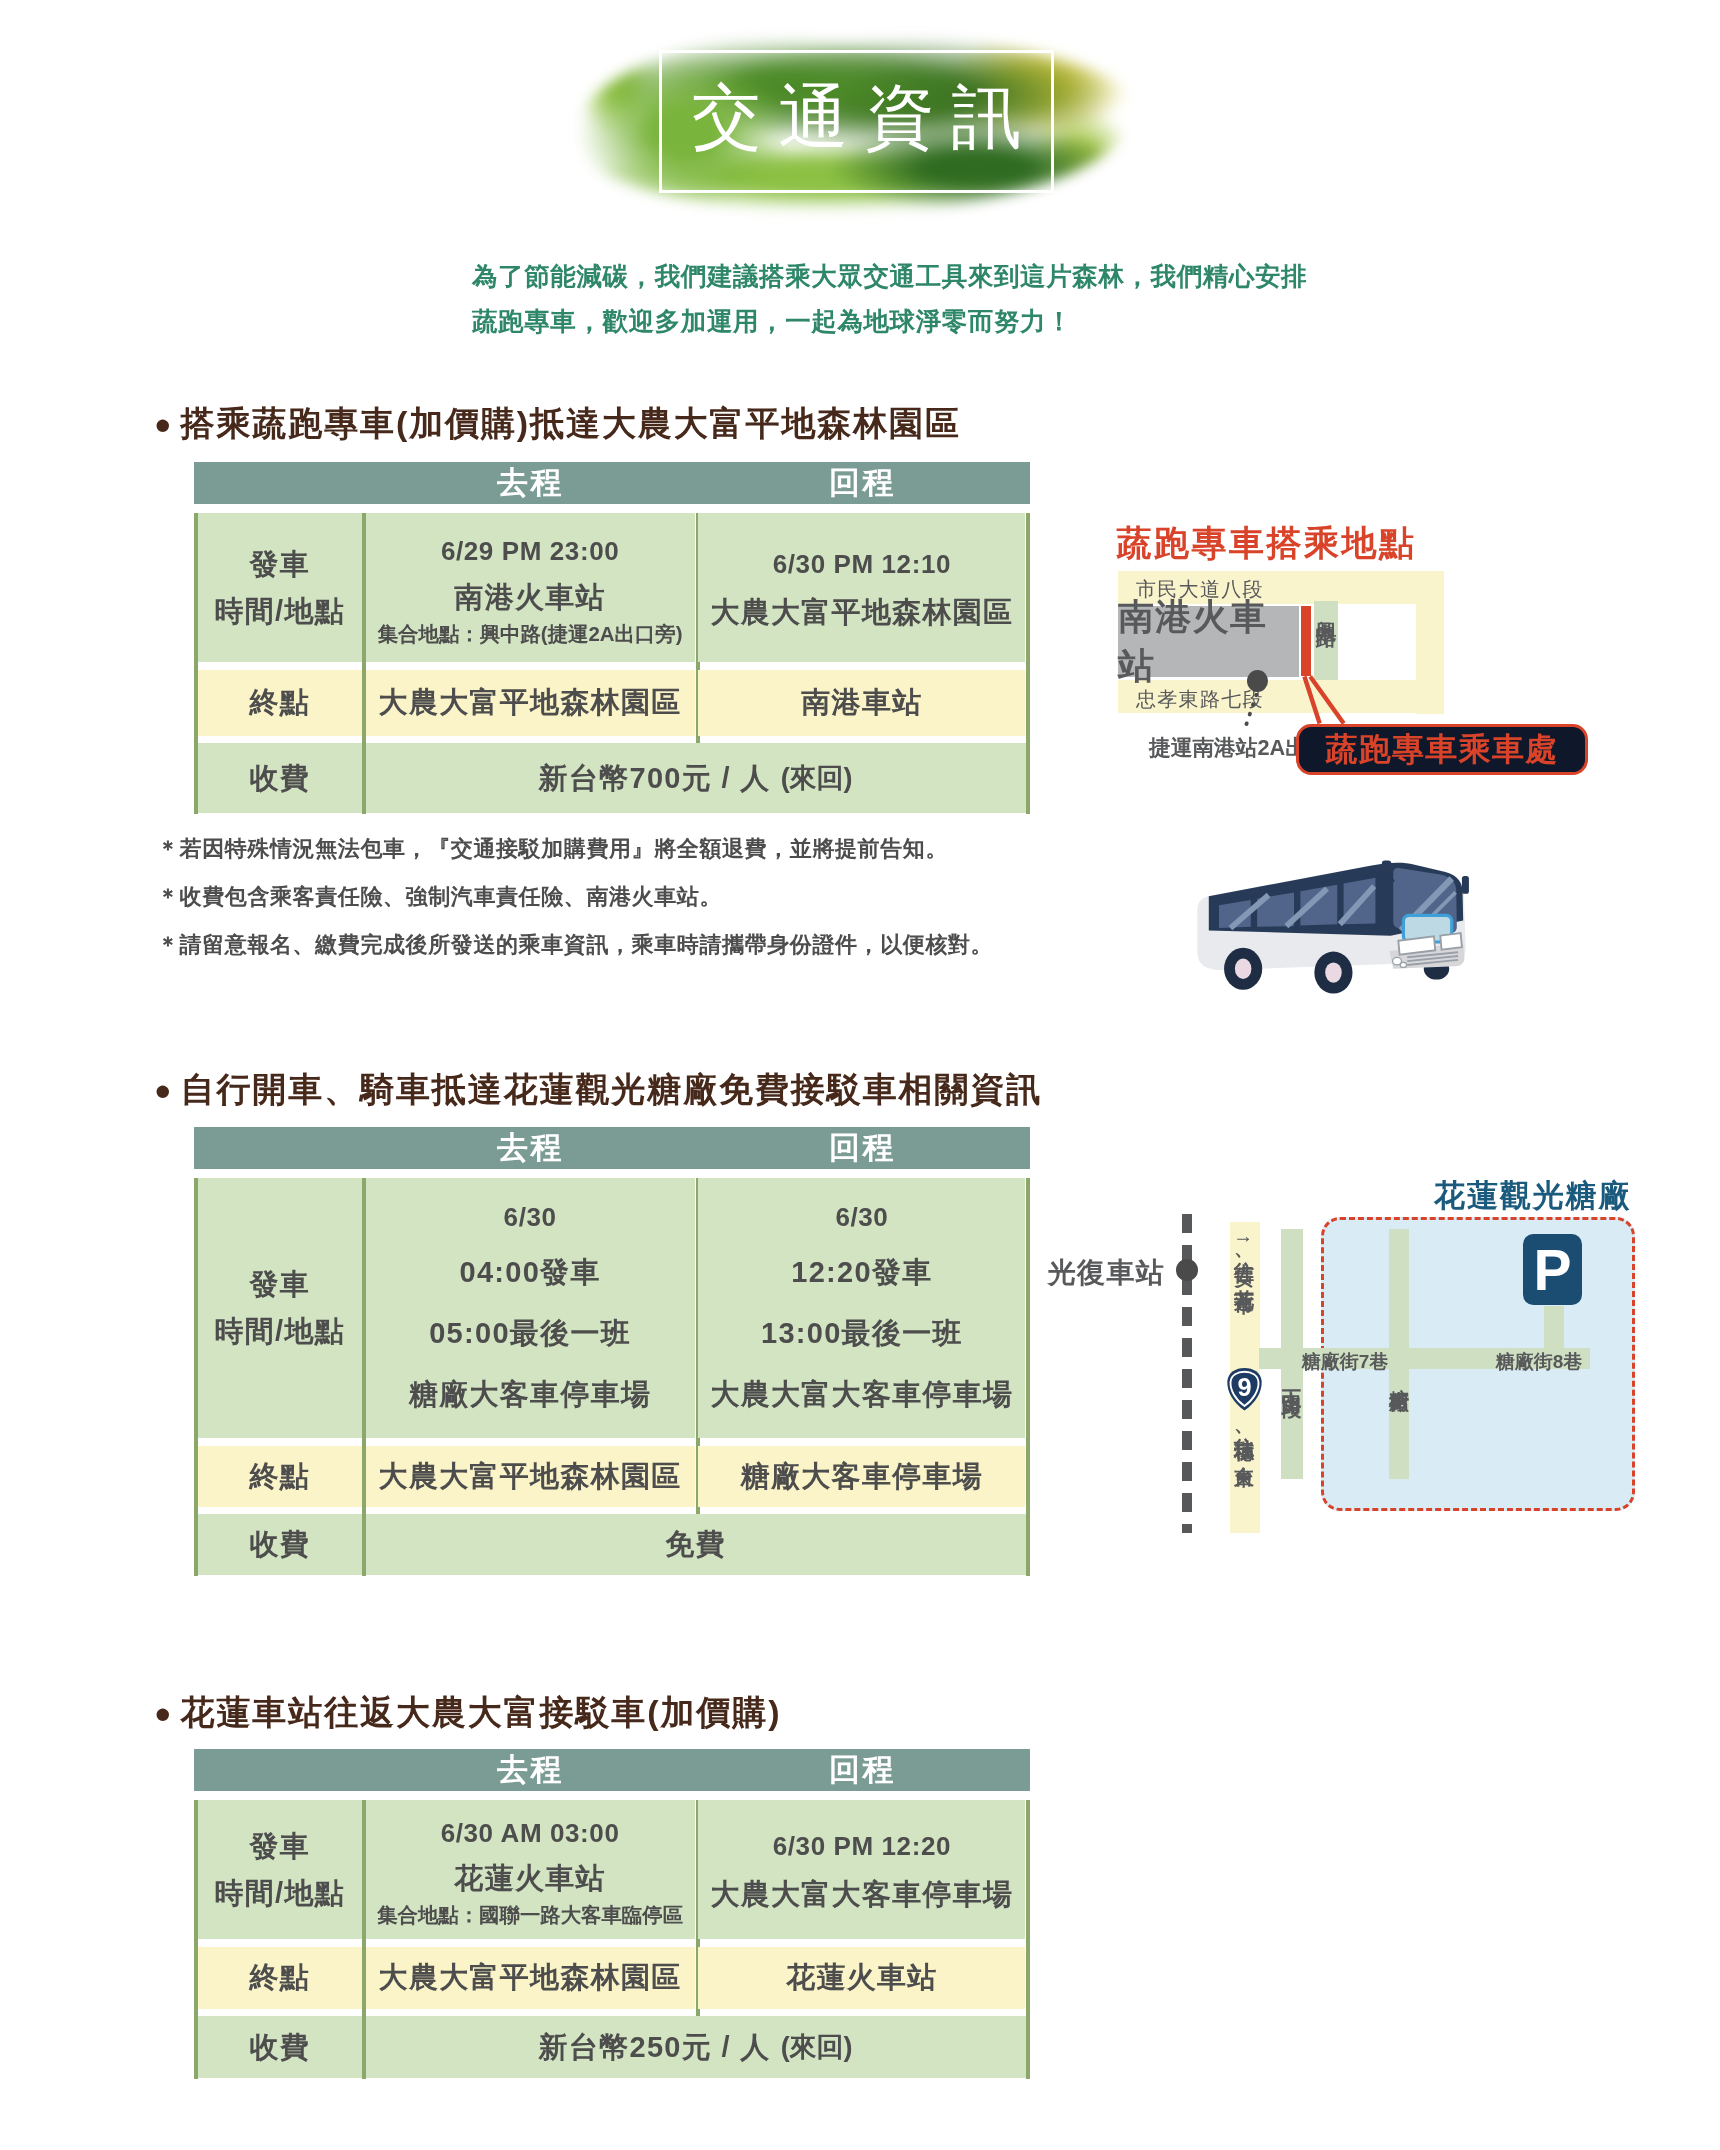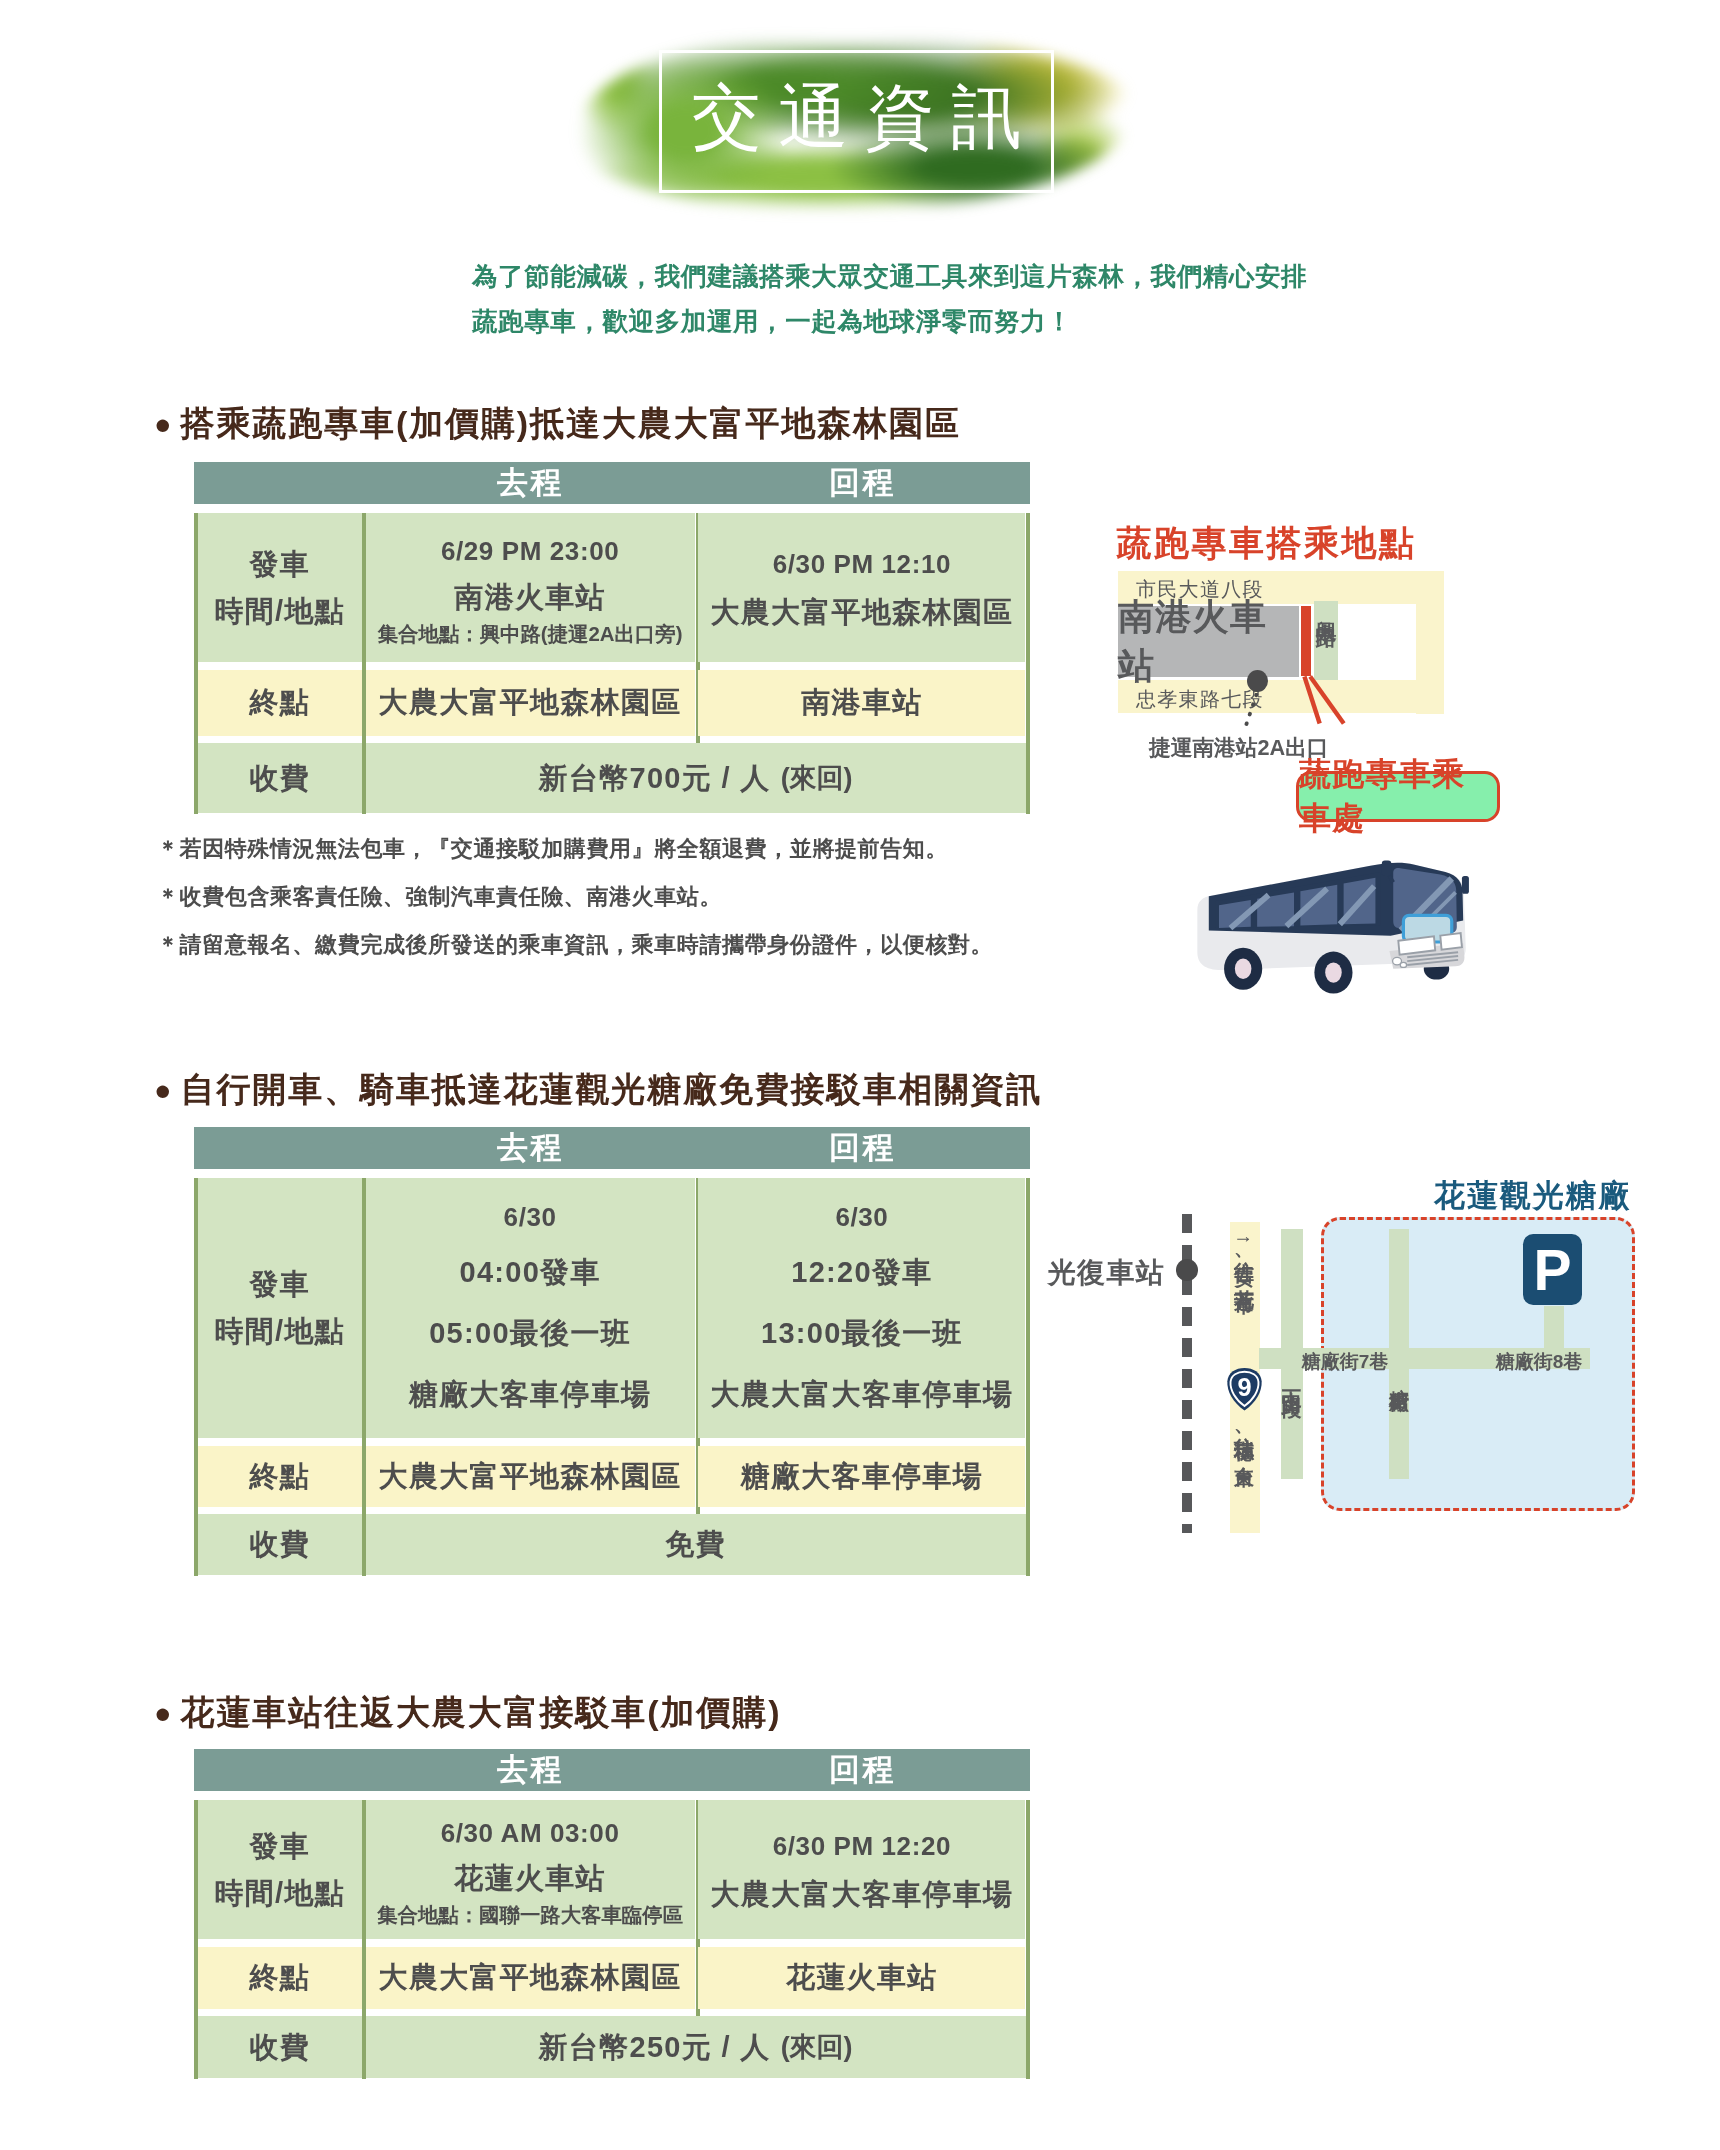--- a/index.html
+++ b/index.html
@@ -75,23 +75,23 @@
   .m1-station{position:absolute;left:9px;top:90px;width:181px;height:71px;background:var(--station-gray);
     display:flex;align-items:center;justify-content:center;font-size:36px;font-weight:bold;
     color:var(--map-label-gray);letter-spacing:1.3px;}
   .m1-redbar{position:absolute;left:192px;top:90px;width:9.6px;height:70px;background:var(--accent-red);}
   .m1-green{position:absolute;left:205px;top:85px;width:24px;height:79px;background:var(--road-green);
     display:flex;justify-content:center;}
   .vtext{writing-mode:vertical-rl;font-weight:bold;color:var(--map-label-gray);}
   .m1-green .vtext{font-size:21px;letter-spacing:3.2px;padding-top:2.5px;}
   .m1-dot{position:absolute;left:138px;top:154px;width:21px;height:22px;border-radius:50%;background:#4a4a4b;}
   .m1-exit{position:absolute;left:40px;top:217px;font-size:21.7px;color:var(--map-label-gray);font-weight:bold;}
-  .m1-callout{position:absolute;left:187px;top:208px;width:204px;height:51px;background:#86efac;
+  .m1-callout{position:absolute;left:187px;top:208px;width:292px;height:51px;background:#0f172a;
     border:3.8px solid var(--accent-red);border-radius:15.3px;display:flex;align-items:center;
-    justify-content:center;font-size:32px;font-weight:bold;color:var(--accent-red);letter-spacing:1.3px;margin-top:47px;}
+    justify-content:center;font-size:32px;font-weight:bold;color:var(--accent-red);letter-spacing:1.3px;}
 
   
   .map2{position:absolute;left:1039px;top:1144px;width:624px;height:408px;}
   .m2-title{position:absolute;left:395px;top:5.1px;font-size:31px;font-weight:bold;
     color:var(--map-title-blue);letter-spacing:1.9px;line-height:40px;margin-top:27px;}
   .m2-blue{position:absolute;left:282px;top:73px;width:314px;height:294px;background:var(--parking-fill);
     border:3.8px dashed var(--accent-red);border-radius:19px;}
   .m2-rail{position:absolute;left:143px;top:70px;width:9.6px;height:319px;
     background:repeating-linear-gradient(to bottom,#57585a 0 19px,transparent 19px 31px);}
   .m2-station{position:absolute;left:0;top:110px;width:126px;text-align:right;font-size:28px;

